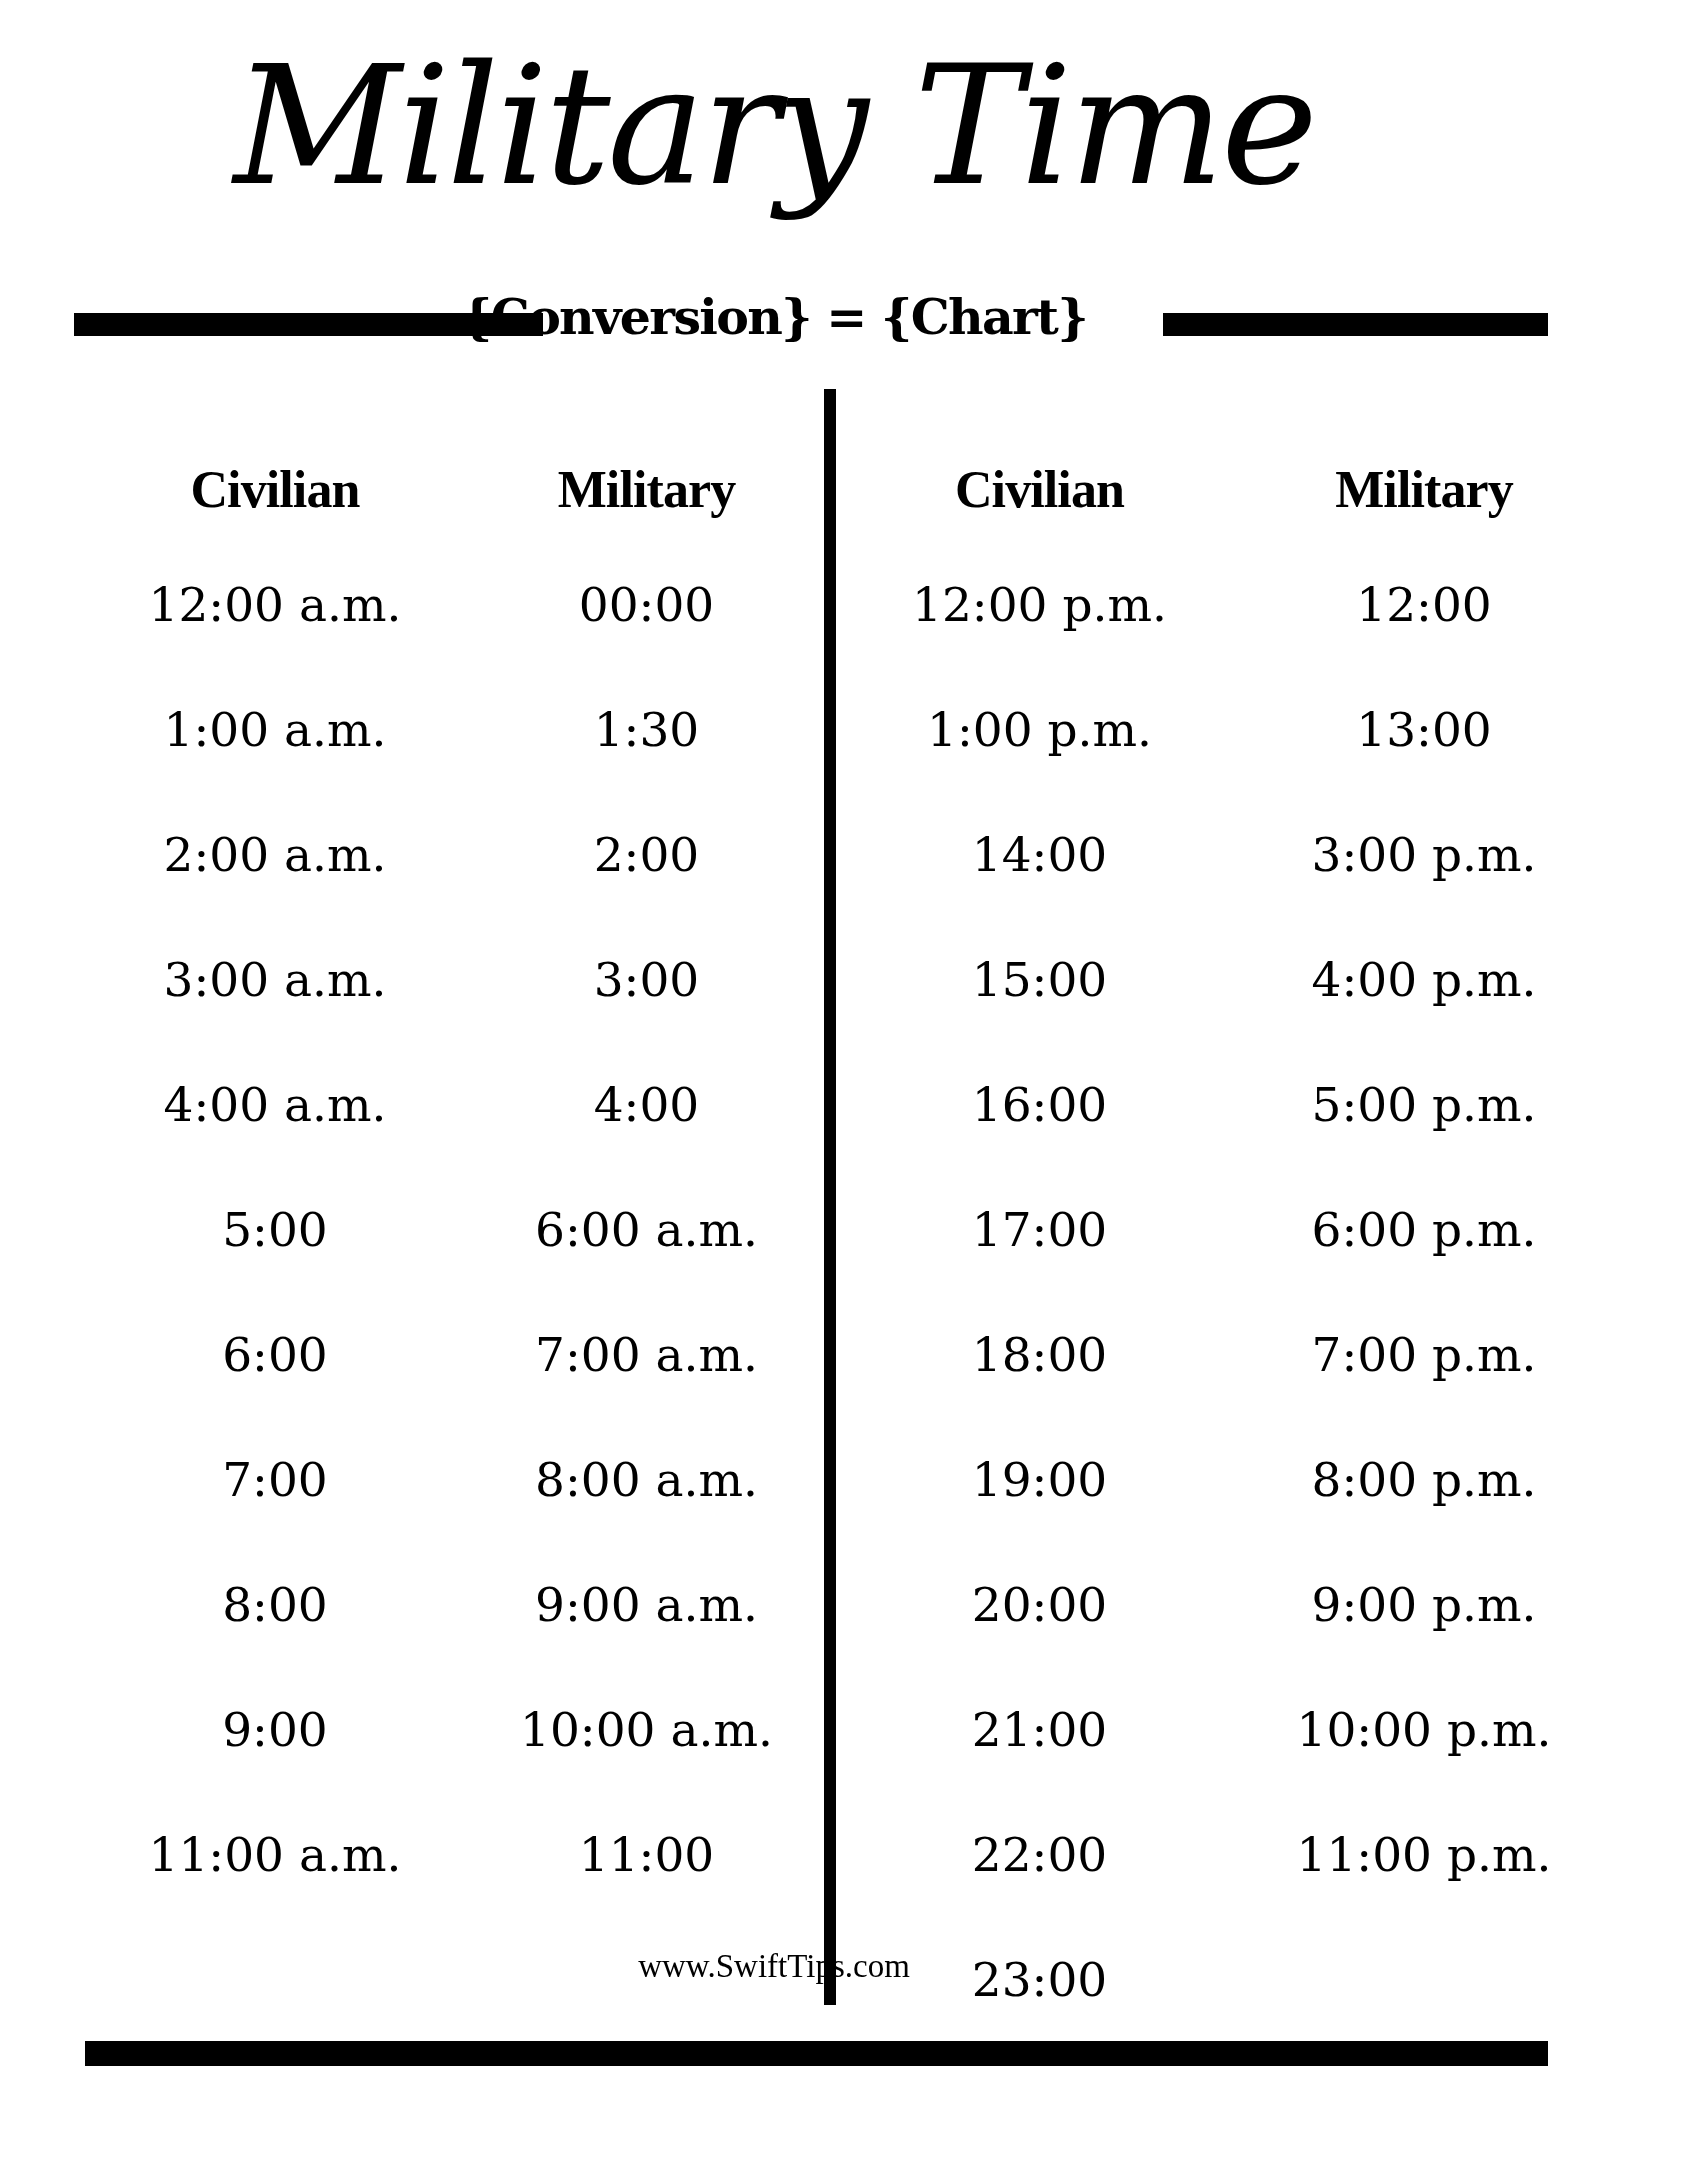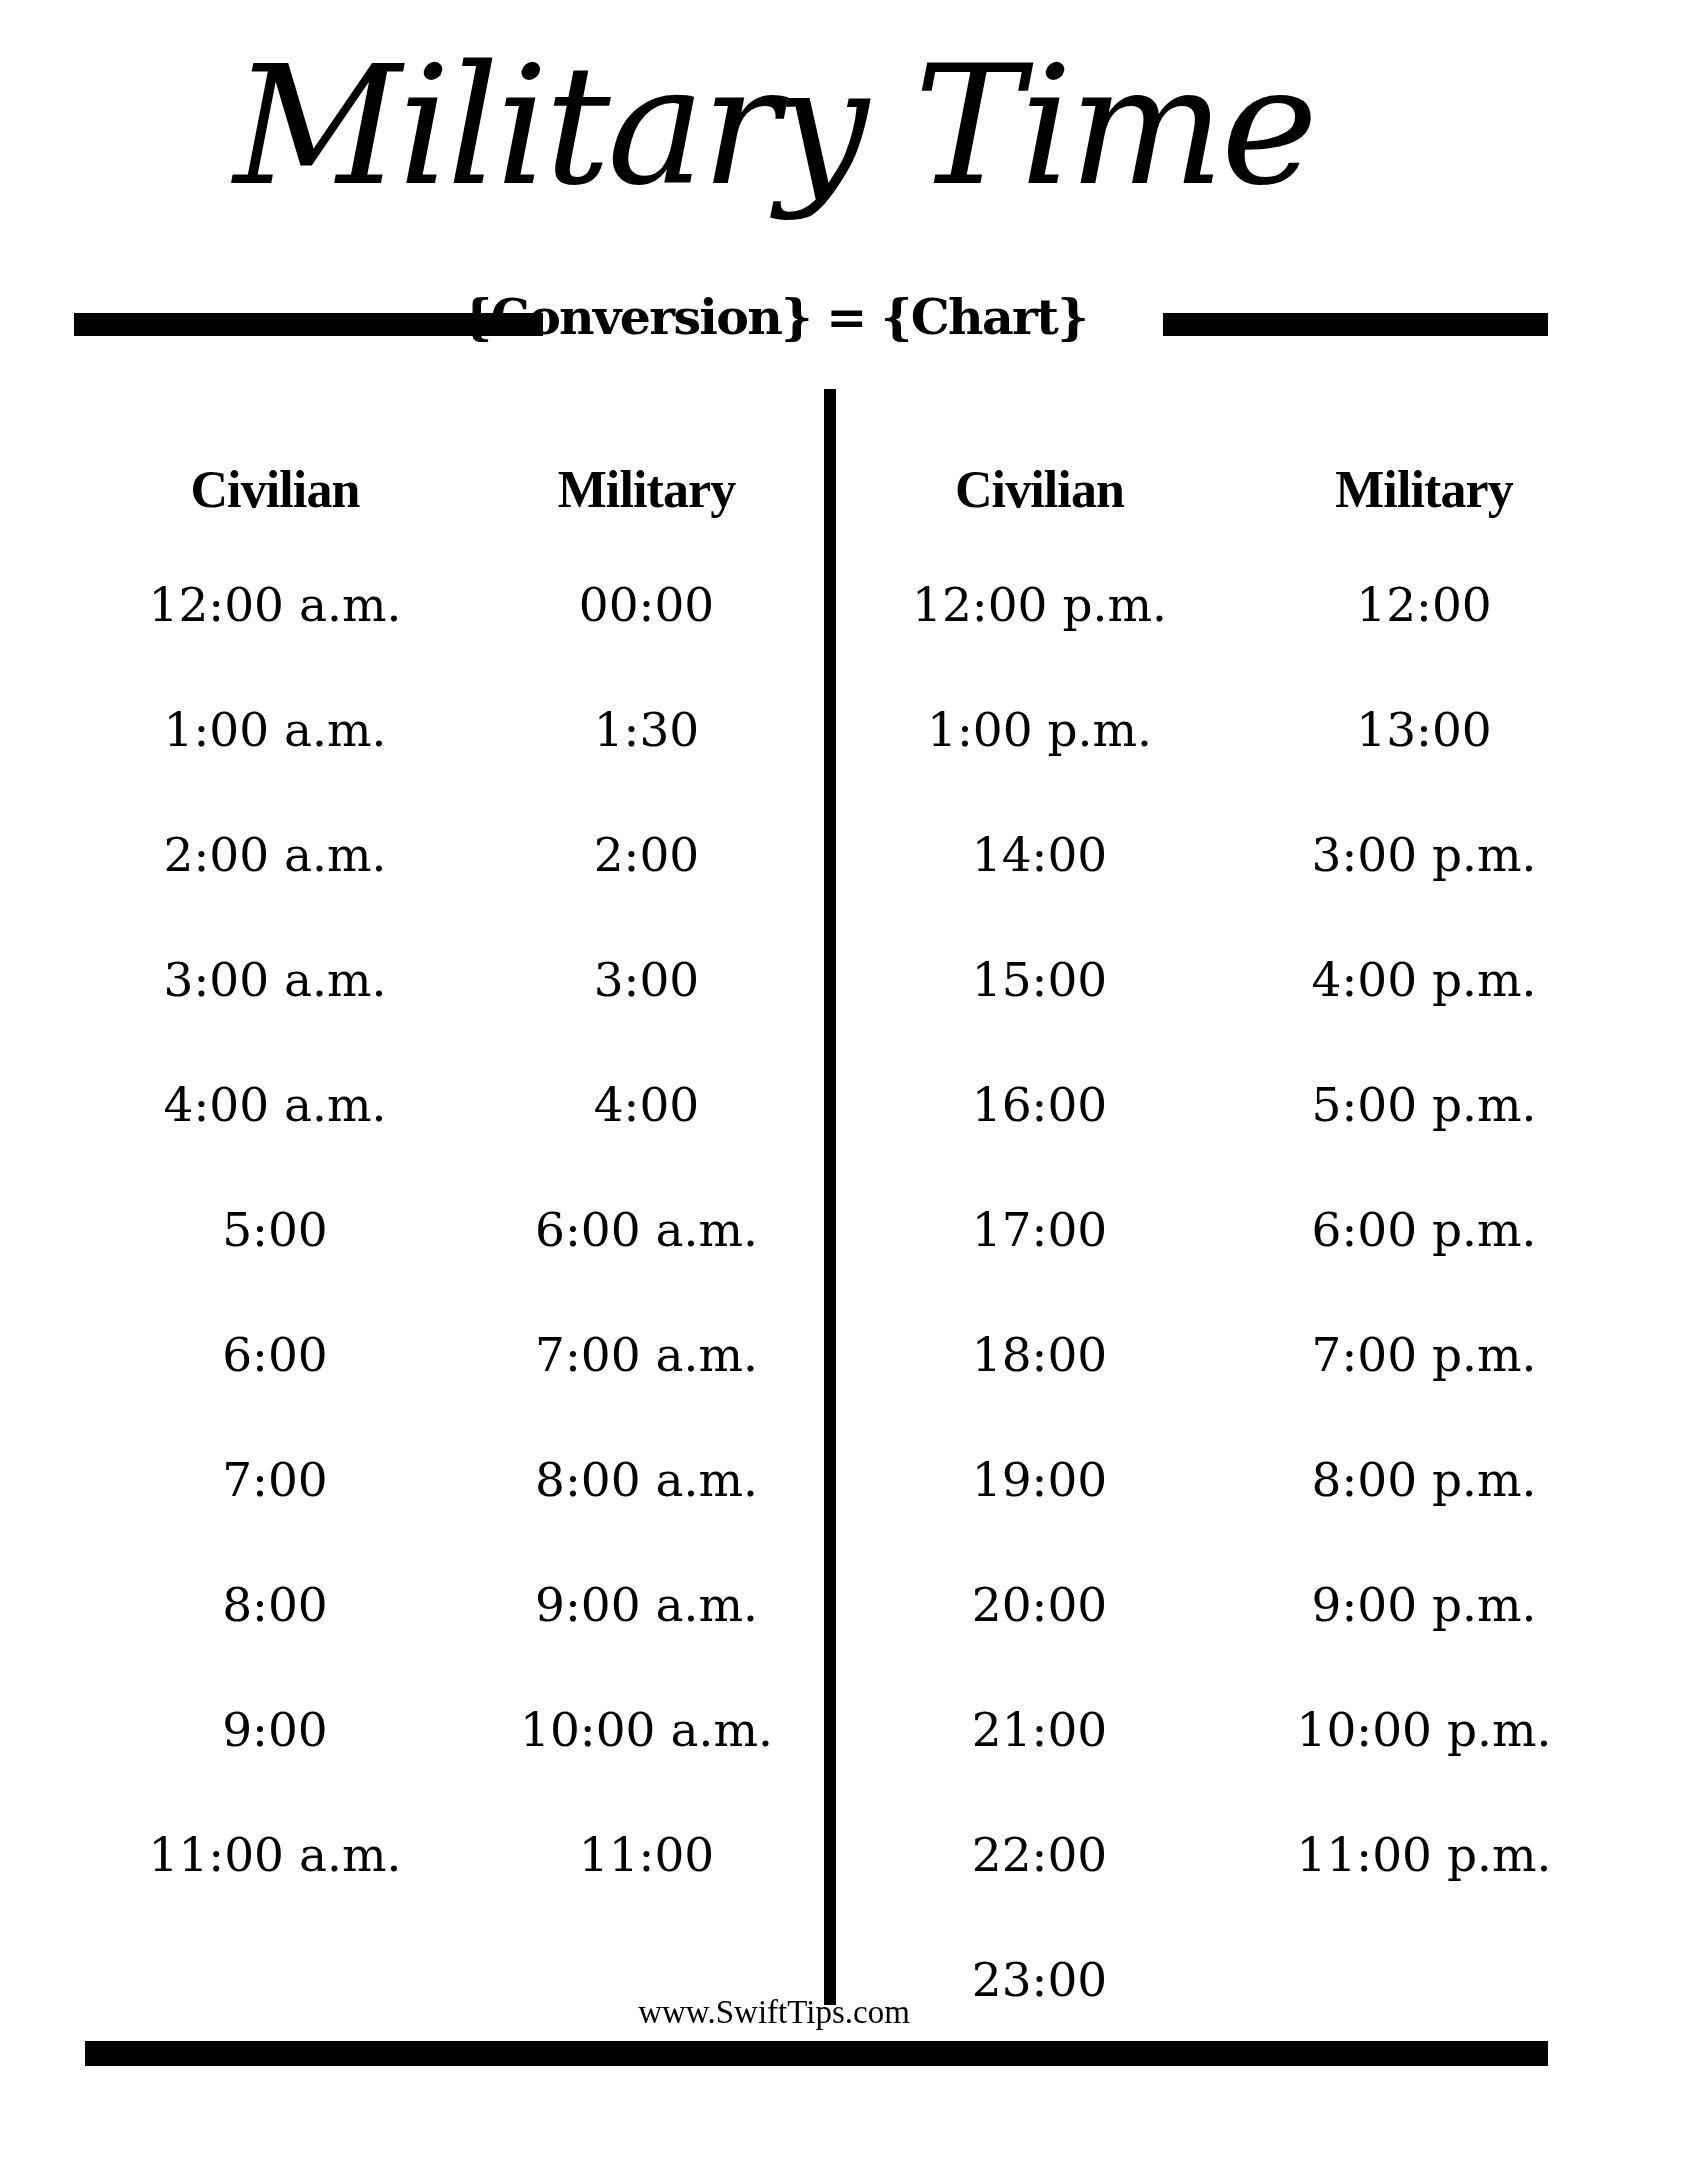--- a/index.html
+++ b/index.html
@@ -76,21 +76,21 @@
     white-space:nowrap;
   }
   .footer-bar {
     position:absolute;
     left:85px; top:2041px;
     width:1524px; height:24.5px;
     background:var(--ink);
   }
   .footer {
     position:absolute;
-    top:1994px; left:0; width:100%;
+    top:1948px; left:0; width:100%;
     text-align:center;
     font-family:"Liberation Serif", serif;
     font-size:33px;
   }
 </style>
 </head>
 <body>
 
 <div class="page">
 

